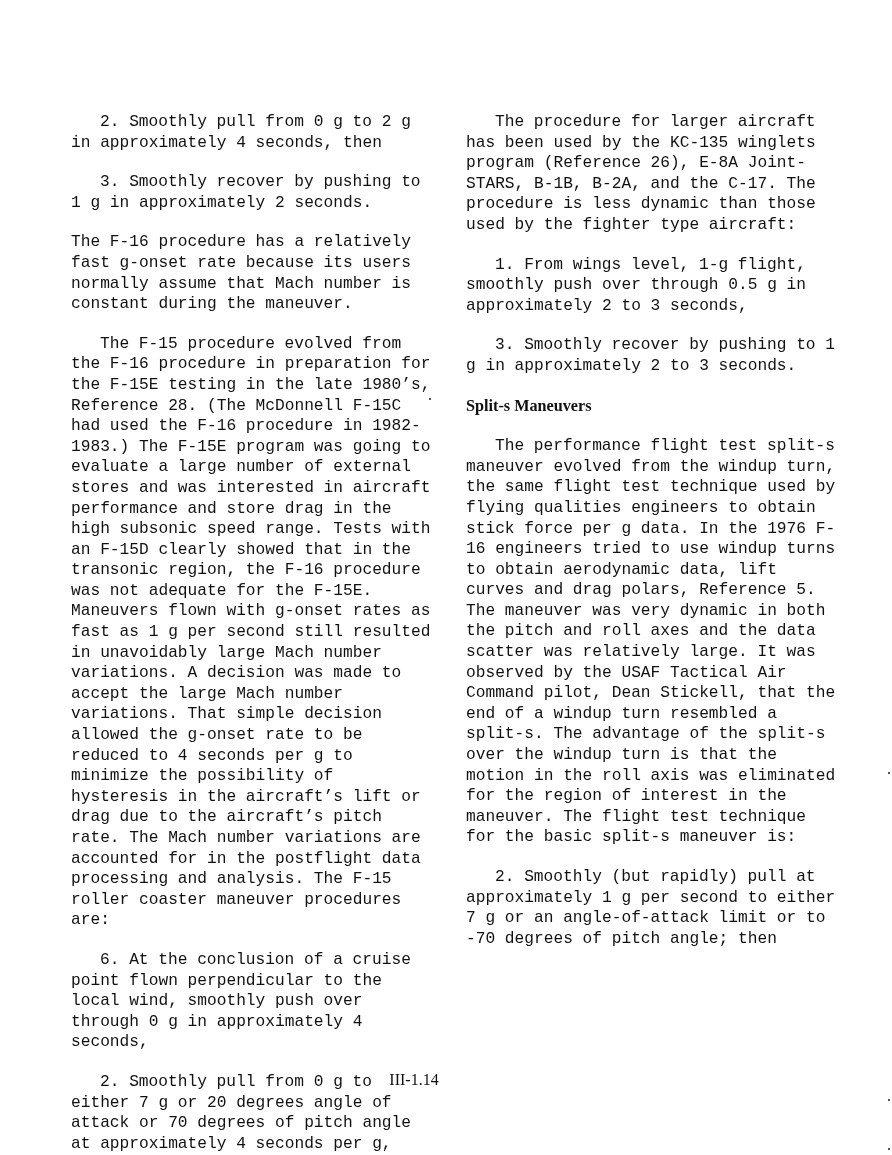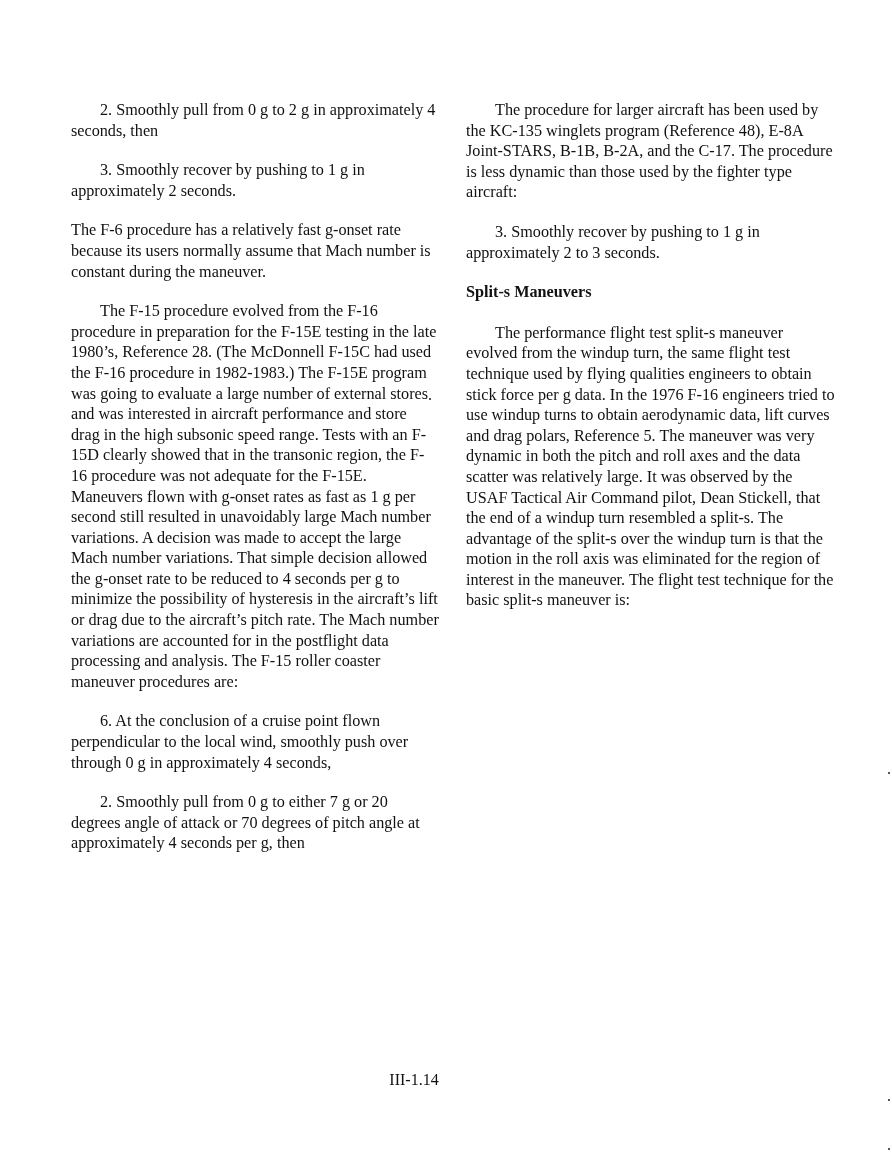--- a/index.html
+++ b/index.html
@@ -6,46 +6,48 @@
   body {
     width: 892px; height: 1155px; position: relative; overflow: hidden;
     font-family: "Liberation Serif", serif; color: #111111;
   }
   .col {
     position: absolute; top: 100px;
     font-size: 16.2px; line-height: 20.6px;
   }
   .col.left { left: 71px; width: 368px; }
   .col.right { left: 466px; width: 370px; }
-  .p { margin: 0 0 19px 0; }
+  .p { margin: 12px 0 19px 0; font-family: Liberation Mono, monospace; }
   .indent { text-indent: 29px; }
   .heading { font-weight: bold; margin: 0 0 20px 0; }
   .page-number {
     position: absolute; top: 1071px; left: 0; width: 828px;
     text-align: center; font-size: 16px; font-family: "Liberation Serif", serif;
   }
   .speck { position: absolute; width: 2px; height: 2px; background: #555; }
 </style>
 </head>
 <body>
 
 <div class="col left">
   <p class="p indent">2.  Smoothly pull from 0 g to 2 g in approximately 4 seconds, then</p>
   <p class="p indent">3.  Smoothly recover by pushing to 1 g in approximately 2 seconds.</p>
-  <p class="p">The F-6 procedure has a relatively fast g-onset rate because its users normally assume that Mach number is constant during the maneuver.</p>
+  <p class="p">The F-16 procedure has a relatively fast g-onset rate because its users normally assume that Mach number is constant during the maneuver.</p>
   <p class="p indent">The F-15 procedure evolved from the F-16 procedure in preparation for the F-15E testing in the late 1980’s, Reference 28. (The McDonnell F-15C had used the F-16 procedure in 1982-1983.) The F-15E program was going to evaluate a large number of external stores and was interested in aircraft performance and store drag in the high subsonic speed range. Tests with an F-15D clearly showed that in the transonic region, the F-16 procedure was not adequate for the F-15E. Maneuvers flown with g-onset rates as fast as 1 g per second still resulted in unavoidably large Mach number variations. A decision was made to accept the large Mach number variations. That simple decision allowed the g-onset rate to be reduced to 4 seconds per g to minimize the possibility of hysteresis in the aircraft’s lift or drag due to the aircraft’s pitch rate. The Mach number variations are accounted for in the postflight data processing and analysis. The F-15 roller coaster maneuver procedures are:</p>
   <p class="p indent">6.  At the conclusion of a cruise point flown perpendicular to the local wind, smoothly push over through 0 g in approximately 4 seconds,</p>
   <p class="p indent">2.  Smoothly pull from 0 g to either 7 g or 20 degrees angle of attack or 70 degrees of pitch angle at approximately 4 seconds per g, then</p>
 </div>
 
 <div class="col right">
-  <p class="p indent">The procedure for larger aircraft has been used by the KC-135 winglets program (Reference 48), E-8A Joint-STARS, B-1B, B-2A, and the C-17. The procedure is less dynamic than those used by the fighter type aircraft:</p>
+  <p class="p indent">The procedure for larger aircraft has been used by the KC-135 winglets program (Reference 26), E-8A Joint-STARS, B-1B, B-2A, and the C-17. The procedure is less dynamic than those used by the fighter type aircraft:</p>
+  <p class="p indent">1.  From wings level, 1-g flight, smoothly push over through 0.5 g in approximately 2 to 3 seconds,</p>
   <p class="p indent">3.  Smoothly recover by pushing to 1 g in approximately 2 to 3 seconds.</p>
   <h3 class="heading" style="font-size:16.2px;margin-top:16px;">Split-s Maneuvers</h3>
   <p class="p indent">The performance flight test split-s maneuver evolved from the windup turn, the same flight test technique used by flying qualities engineers to obtain stick force per g data. In the 1976 F-16 engineers tried to use windup turns to obtain aerodynamic data, lift curves and drag polars, Reference 5. The maneuver was very dynamic in both the pitch and roll axes and the data scatter was relatively large. It was observed by the USAF Tactical Air Command pilot, Dean Stickell, that the end of a windup turn resembled a split-s. The advantage of the split-s over the windup turn is that the motion in the roll axis was eliminated for the region of interest in the maneuver. The flight test technique for the basic split-s maneuver is:</p>
+  <p class="p indent">2.  Smoothly (but rapidly) pull at approximately 1 g per second to either 7 g or an angle-of-attack limit or to -70 degrees of pitch angle; then</p>
 </div>
 
 <div class="page-number">III-1.14</div>
 
 <div class="speck" style="left:429px;top:398px;"></div>
 <div class="speck" style="left:888px;top:772px;"></div>
 <div class="speck" style="left:888px;top:1099px;"></div>
 <div class="speck" style="left:888px;top:1148px;"></div>
 
 </body></html>

